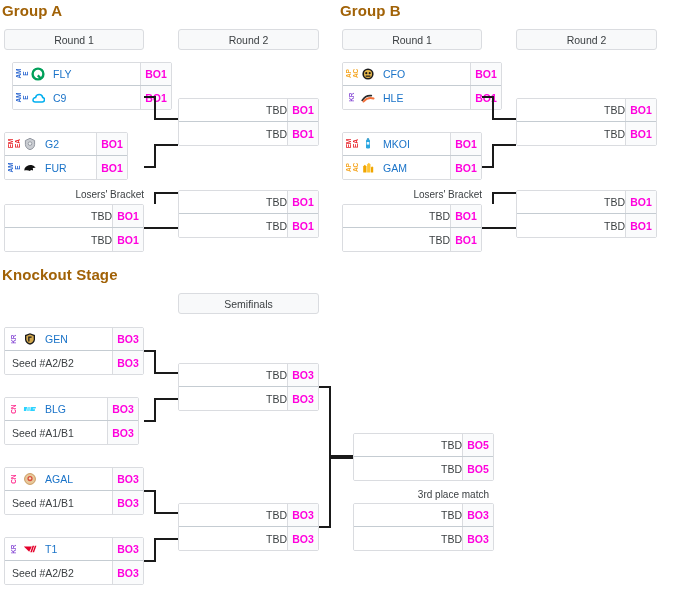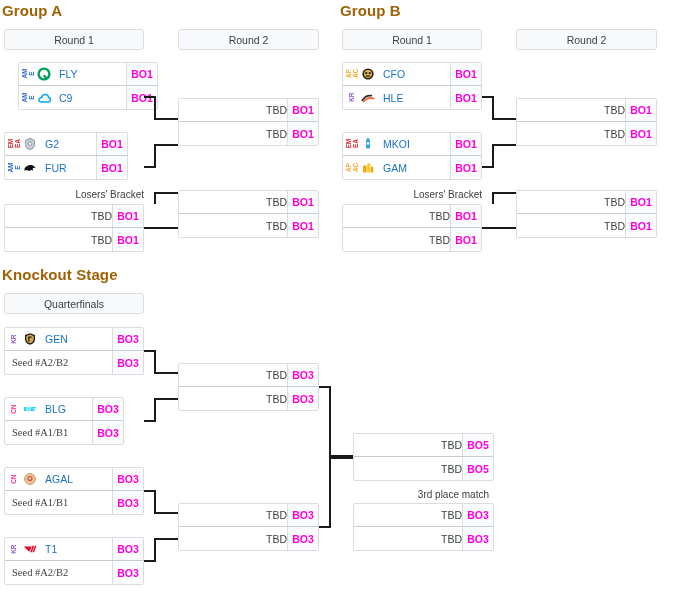--- a/index.html
+++ b/index.html
@@ -91,21 +91,20 @@
   }
   .tname.center {
     text-align: right;
     color: #3c4043;
     padding-left: 0;
   }
   .tname.seed {
     color: #3c4043;
     text-align: left;
     padding-left: 7px;
-    font-family: Liberation Serif, serif;
   }
   .bo {
     flex: 0 0 31px;
     width: 31px;
     height: 100%;
     border-left: 1px solid #dadce0;
     background: #fafbfc;
     display: flex;
     align-items: center;
     justify-content: center;
@@ -131,21 +130,21 @@
 <body>
 
 <div id="root">
     <div class="stage-title" style="left: 2px; top: 2px;">Group A</div>
     <div class="round-header" style="left: 4px; top: 29px; width: 140px;">
       <span>Round 1</span>
     </div>
     <div class="round-header" style="left: 178px; top: 29px; width: 141px;">
       <span>Round 2</span>
     </div>
-    <div class="match" style="left: 18px; top: 62px; width: 140px;">
+    <div class="match" style="left: 12px; top: 62px; width: 160px;">
       <div class="row first">
         <div class="reg">
           <div class="reg-txt" style="color: rgb(42, 102, 208);">
             <span>AM</span>
             <span>E</span>
           </div>
         </div>
         <div class="logo">
           <svg width="14" height="14" viewBox="0 0 14 14">
             <circle cx="7" cy="7" r="5.4" fill="none" stroke="#00a05a" stroke-width="2.4"></circle>
@@ -246,21 +245,21 @@
     <div class="conn h" style="left: 154px; top: 227px; width: 24px; height: 2px;"></div>
     <div class="conn v" style="left: 154px; top: 192px; width: 2px; height: 12px;"></div>
     <div class="conn h" style="left: 154px; top: 192px; width: 24px; height: 2px;"></div>
     <div class="stage-title" style="left: 340px; top: 2px;">Group B</div>
     <div class="round-header" style="left: 342px; top: 29px; width: 140px;">
       <span>Round 1</span>
     </div>
     <div class="round-header" style="left: 516px; top: 29px; width: 141px;">
       <span>Round 2</span>
     </div>
-    <div class="match" style="left: 342px; top: 62px; width: 140px;">
+    <div class="match" style="left: 342px; top: 62px; width: 160px;">
       <div class="row first">
         <div class="reg">
           <div class="reg-txt" style="color: rgb(245, 166, 35);">
             <span>AP</span>
             <span>AC</span>
           </div>
         </div>
         <div class="logo">
           <svg width="14" height="14" viewBox="0 0 14 14">
             <circle cx="7" cy="7" r="5.6" fill="#1b1b1b"></circle>
@@ -359,22 +358,22 @@
     <div class="conn h" style="left: 492px; top: 118px; width: 24px; height: 2px;"></div>
     <div class="conn h" style="left: 482px; top: 166px; width: 12px; height: 2px;"></div>
     <div class="conn v" style="left: 492px; top: 144px; width: 2px; height: 24px;"></div>
     <div class="conn h" style="left: 492px; top: 144px; width: 24px; height: 2px;"></div>
     <div class="conn h" style="left: 482px; top: 227px; width: 12px; height: 2px;"></div>
     <div class="conn h" style="left: 492px; top: 227px; width: 2px; height: 0px;"></div>
     <div class="conn h" style="left: 492px; top: 227px; width: 24px; height: 2px;"></div>
     <div class="conn v" style="left: 492px; top: 192px; width: 2px; height: 12px;"></div>
     <div class="conn h" style="left: 492px; top: 192px; width: 24px; height: 2px;"></div>
     <div class="stage-title" style="left: 2px; top: 266px;">Knockout Stage</div>
-    <div class="round-header" style="left: 4px; top: 293px; width: 140px;">
-      <span>Quarterfinals</span>
+    <div class="round-header" style="left: 178px; top: 293px; width: 141px;">
+      <span>Semifinals</span>
     </div>
     <div class="match" style="left: 4px; top: 327px; width: 140px;">
       <div class="row first">
         <div class="reg">
           <div class="reg-txt" style="color: rgb(138, 79, 214);">KR</div>
         </div>
         <div class="logo">
           <svg width="14" height="14" viewBox="0 0 14 14">
             <path d="M7 1.2l5 1.9v4.3c0 2.7-2 4.4-5 5.4-3-1-5-2.7-5-5.4V3.1z" fill="#1c1c1c"></path>
             <path d="M7 2.5l3.7 1.4v3.3c0 2-1.5 3.3-3.7 4.1-2.2-.8-3.7-2.1-3.7-4.1V3.9z" fill="#d3a84c"></path>
@@ -382,21 +381,21 @@
           </svg>
         </div>
         <div class="tname">GEN</div>
         <div class="bo">BO3</div>
       </div>
       <div class="row">
         <div class="tname seed seed">Seed #A2/B2</div>
         <div class="bo">BO3</div>
       </div>
     </div>
-    <div class="match" style="left: 4px; top: 397px; width: 120px;">
+    <div class="match" style="left: 4px; top: 397px; width: 135px;">
       <div class="row first">
         <div class="reg">
           <div class="reg-txt" style="color: rgb(255, 45, 143);">CN</div>
         </div>
         <div class="logo">
           <svg width="14" height="14" viewBox="0 0 14 14">
             <path d="M1 5h3.2l-1.1 4H.9z" fill="#2ad2ff"></path>
             <path d="M4.6 5h3.2l-1.1 4H3.5z" fill="#7be8ff"></path>
             <path d="M8.2 5h4.8l-.4 1.4H9.9l-.2.8h2.4L11.7 9H7.1z" fill="#2ad2ff"></path>
           </svg>

